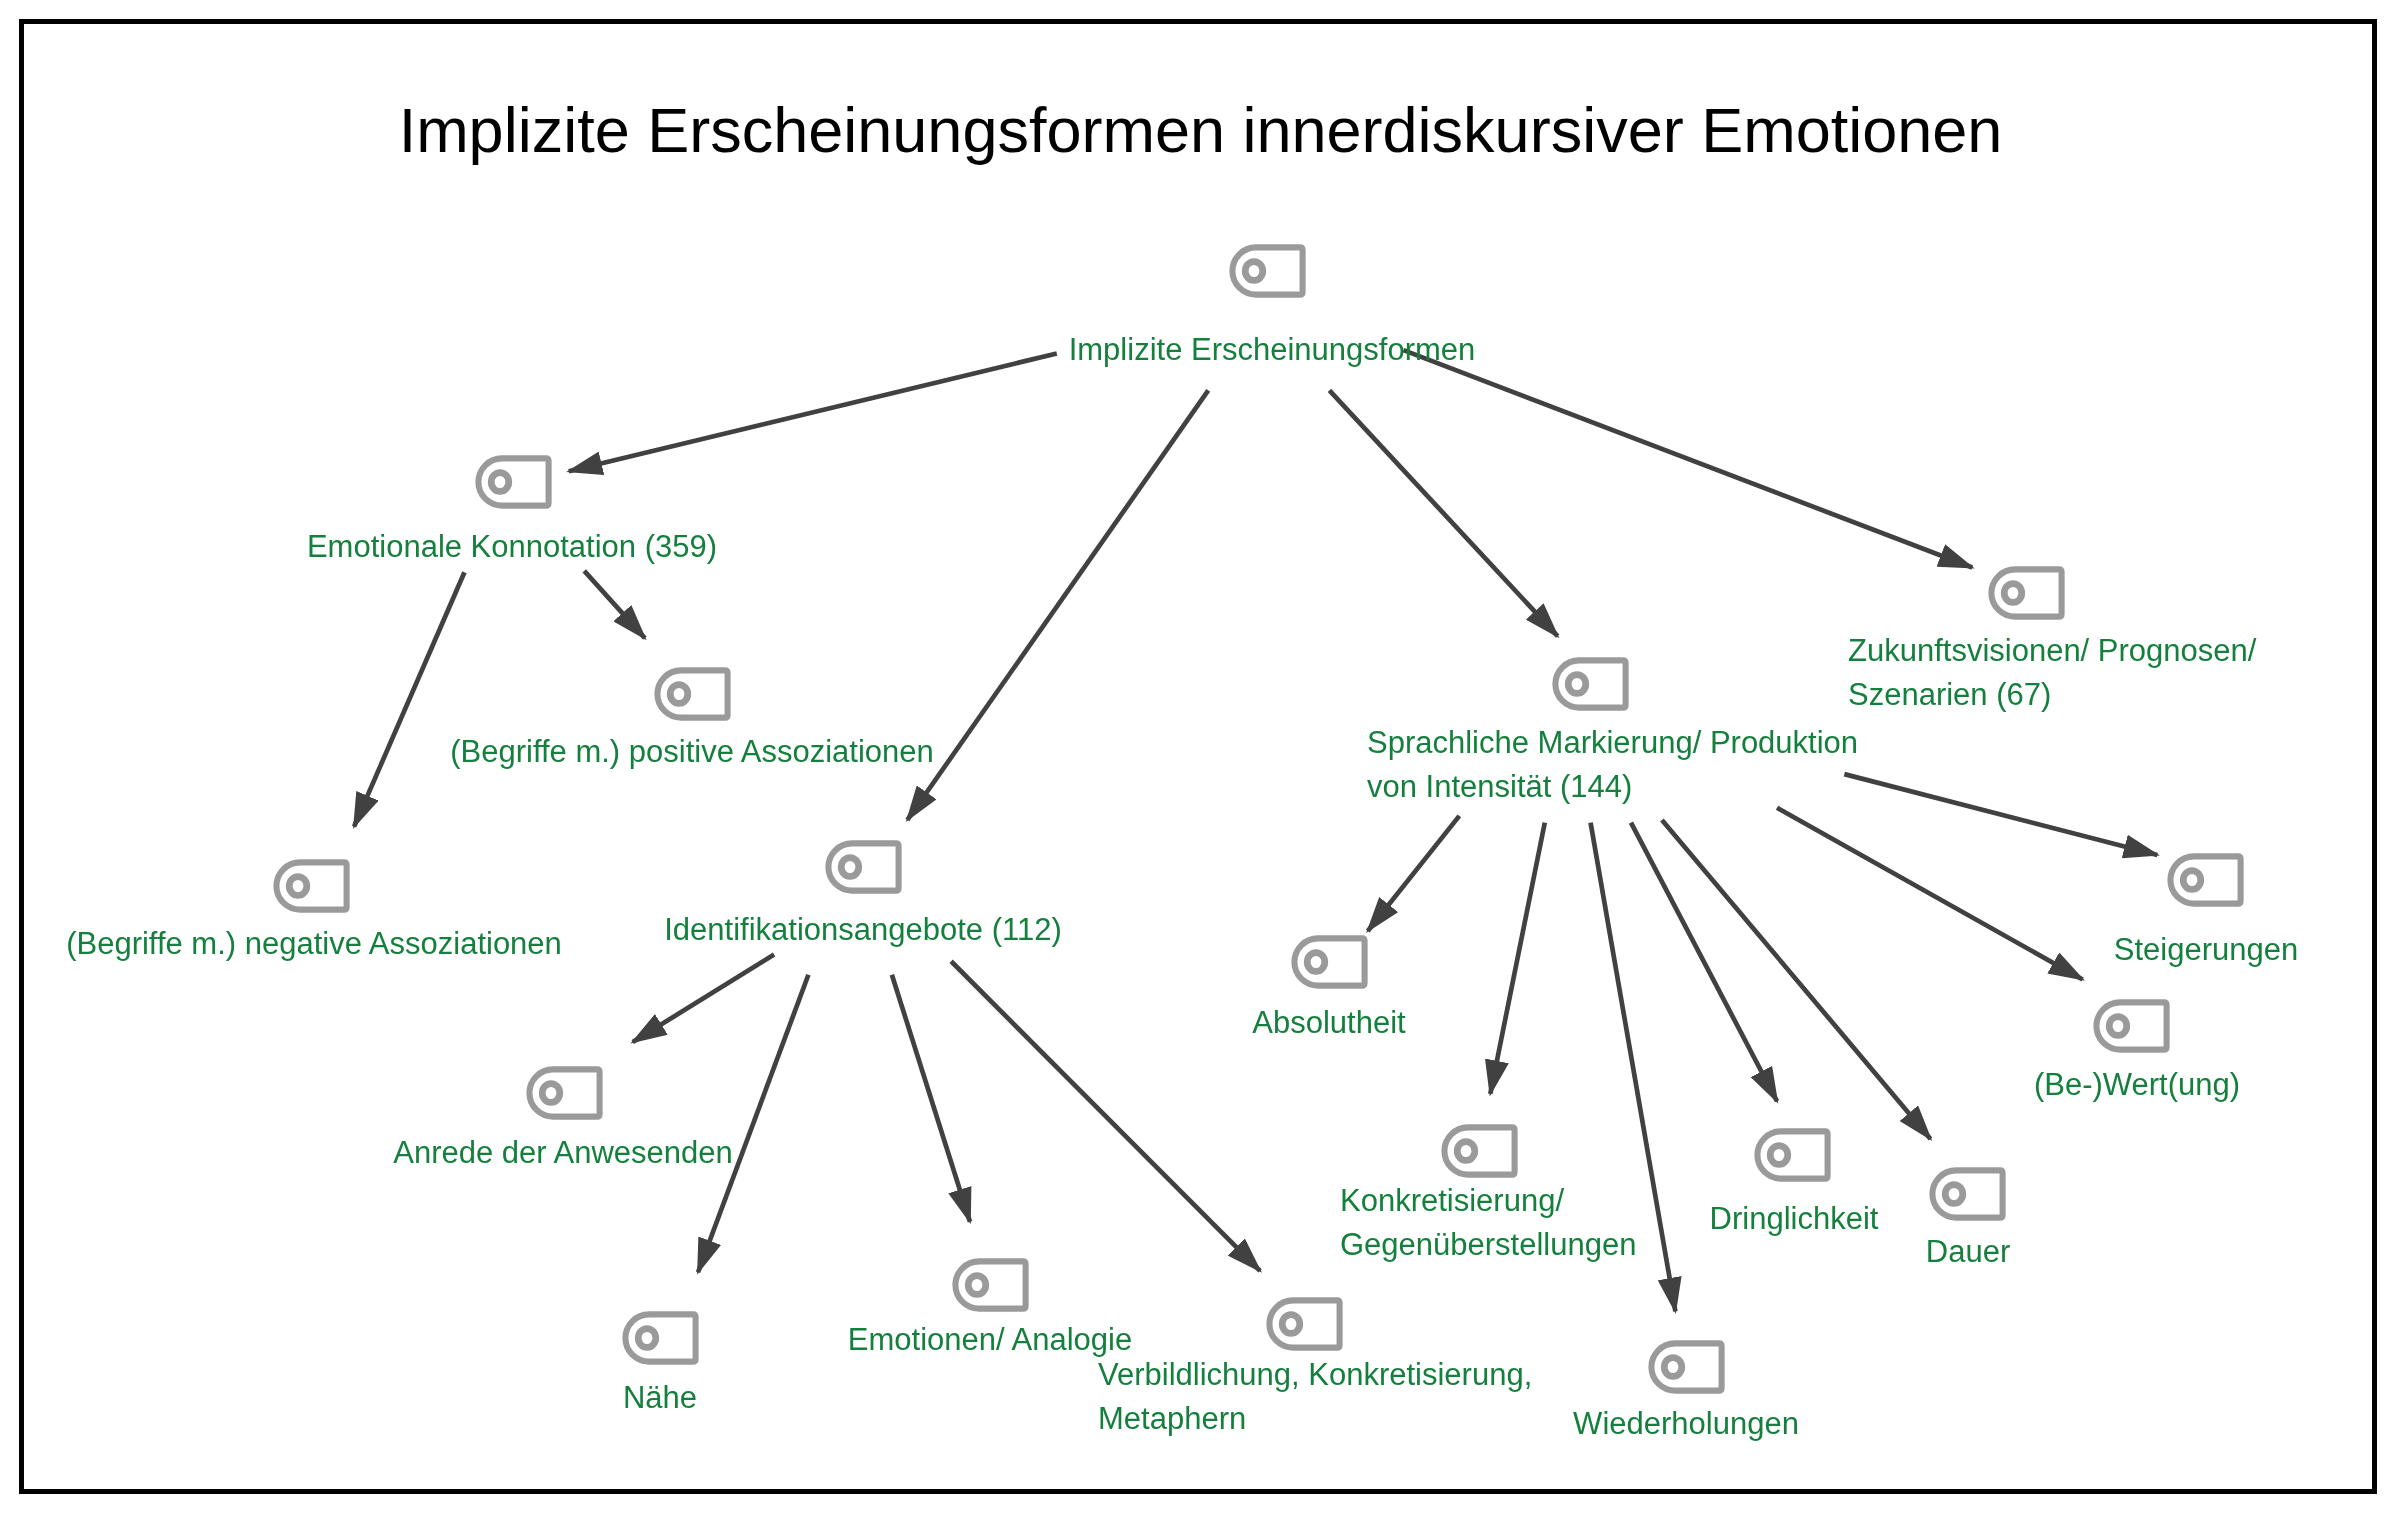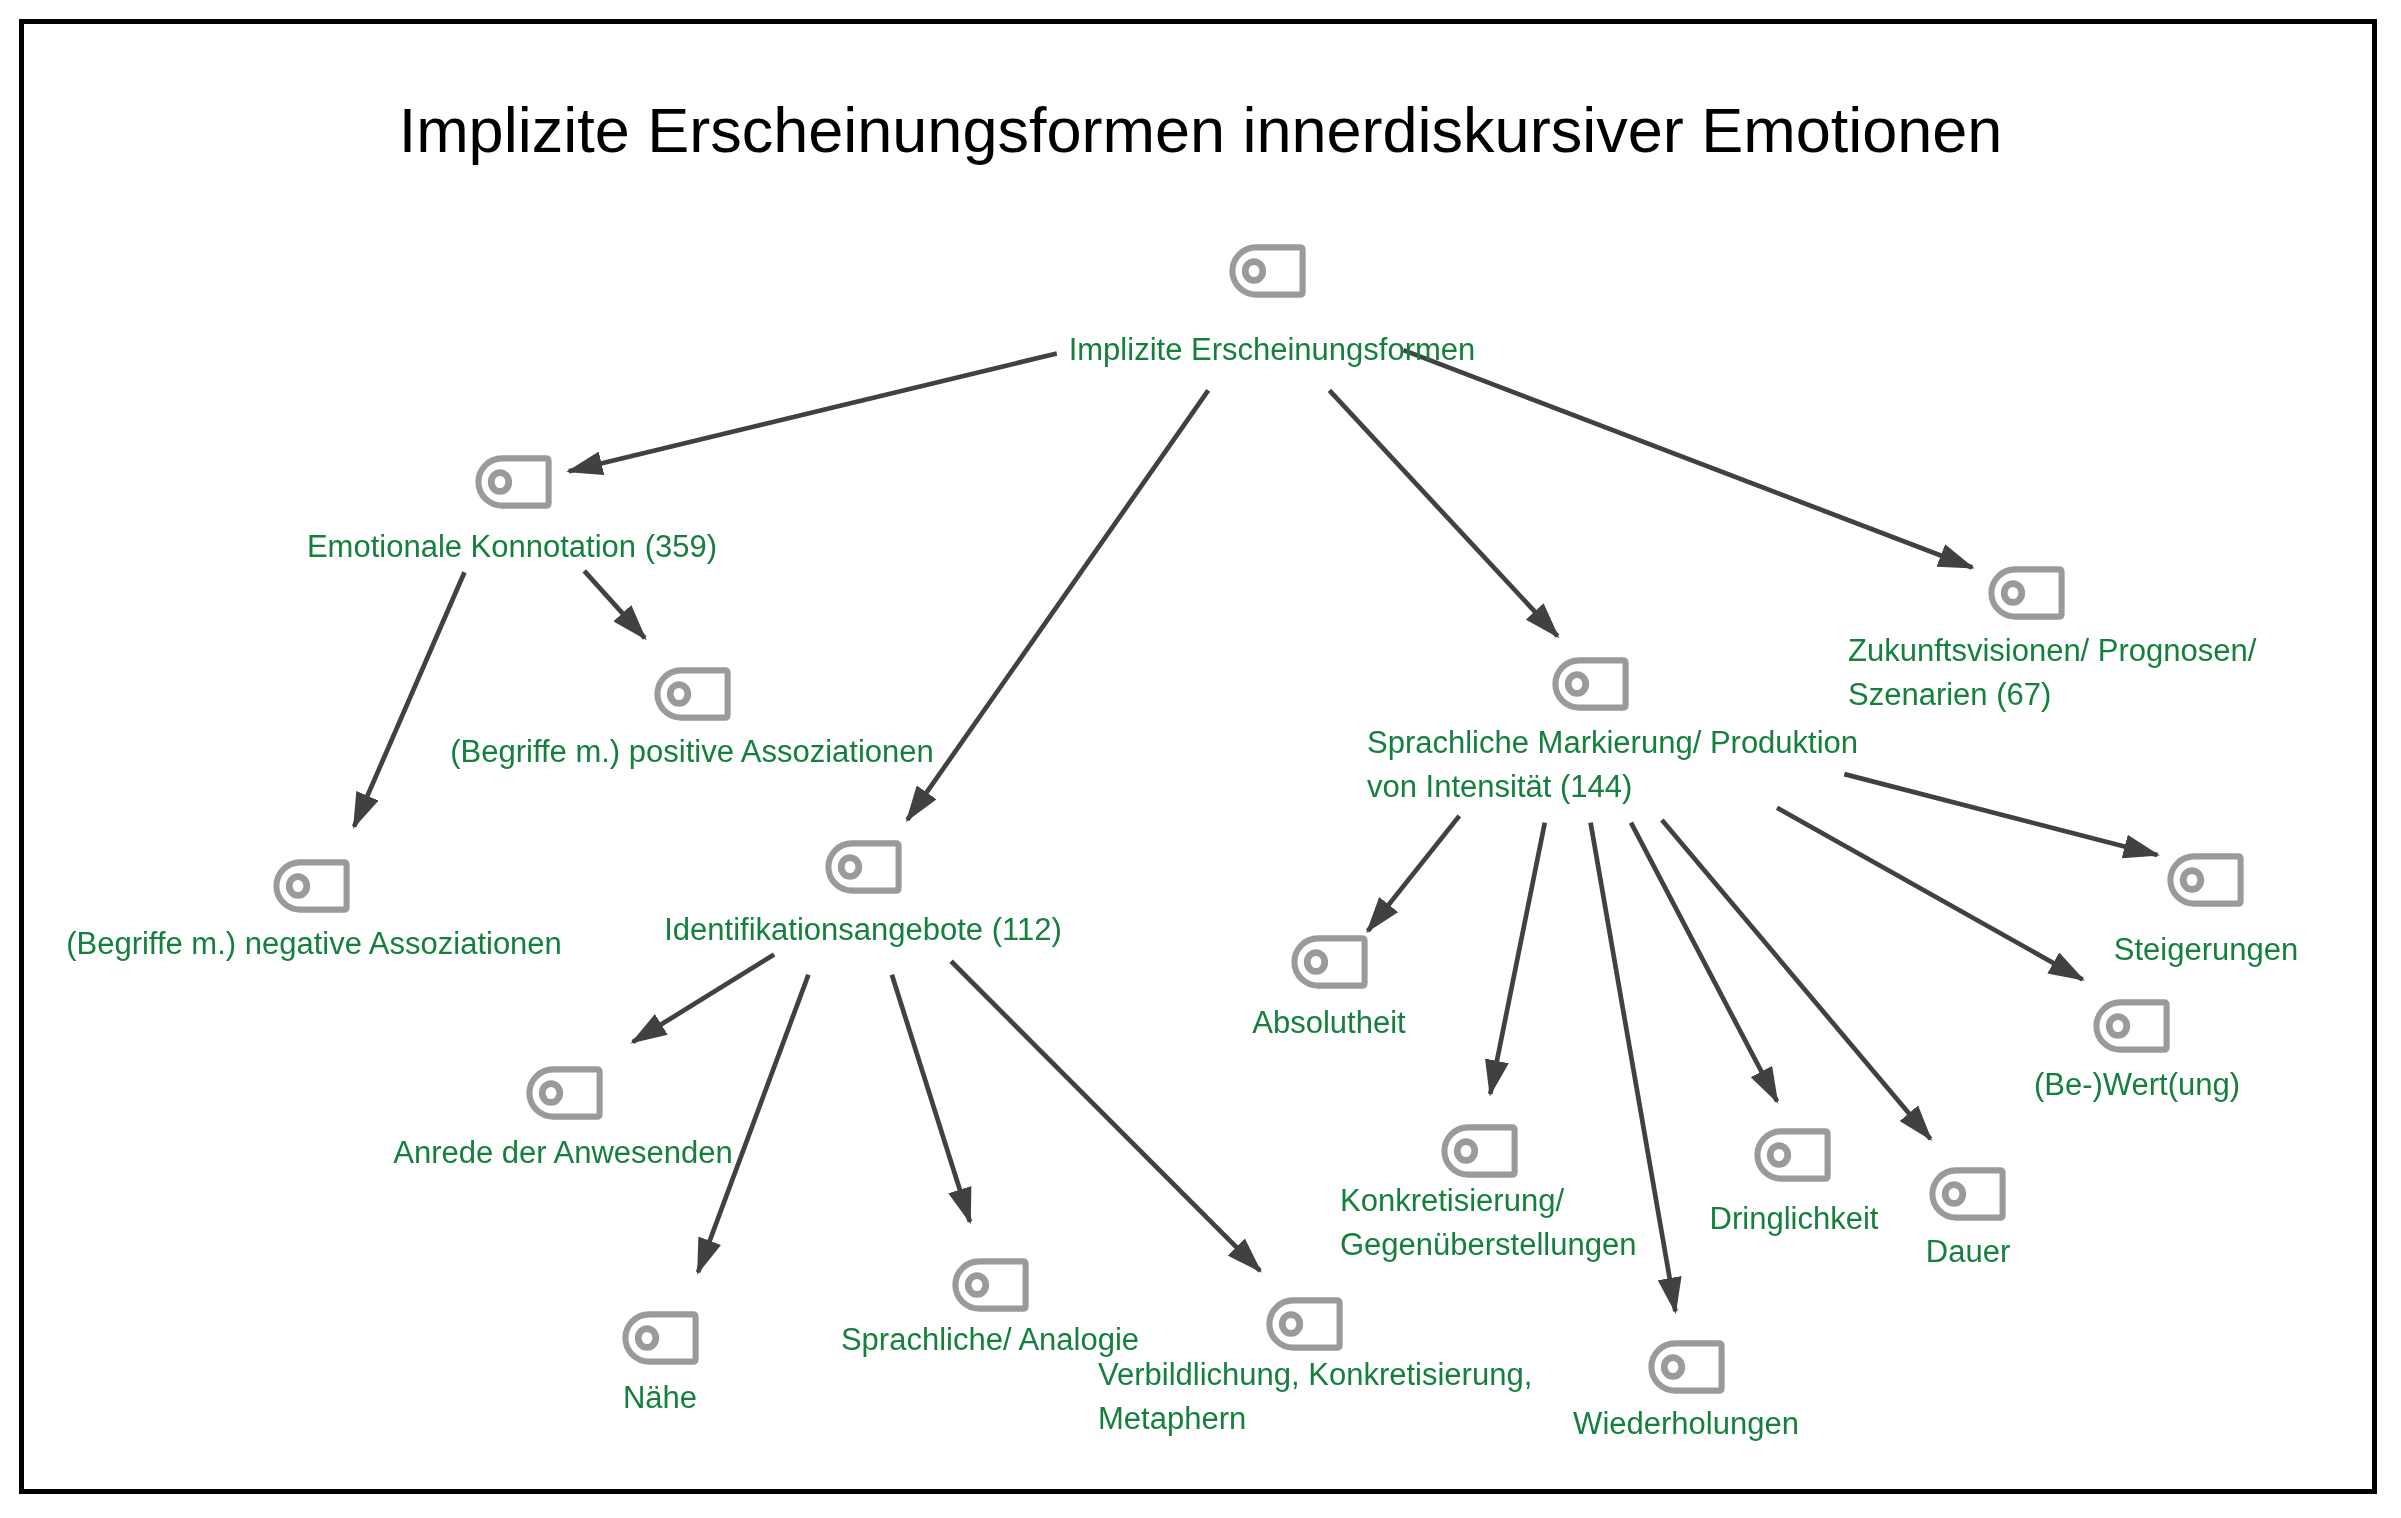--- a/index.html
+++ b/index.html
@@ -144,21 +144,21 @@
         <div class="node-label center" style="left: 660px; top: 1398px;">
           <div>Nähe</div>
         </div>
       </div>
       <div class="map-node">
         <svg class="code-icon" viewBox="0 0 114 80" style="left: 952px; top: 1258px;">
           <path d="M 40 5 H 105 Q 109 5 109 9 V 71 Q 109 75 105 75 H 40 A 35 35 0 0 1 40 5 Z" fill="none" stroke="#9a9a9a" stroke-width="9"></path>
           <ellipse cx="37" cy="40" rx="13" ry="14" fill="none" stroke="#9a9a9a" stroke-width="10"></ellipse>
         </svg>
         <div class="node-label center" style="left: 990px; top: 1340px;">
-          <div>Sprachliche/ Analogie</div>
+          <div>Emotionen/ Analogie</div>
         </div>
       </div>
       <div class="map-node">
         <svg class="code-icon" viewBox="0 0 114 80" style="left: 1266px; top: 1297px;">
           <path d="M 40 5 H 105 Q 109 5 109 9 V 71 Q 109 75 105 75 H 40 A 35 35 0 0 1 40 5 Z" fill="none" stroke="#9a9a9a" stroke-width="9"></path>
           <ellipse cx="37" cy="40" rx="13" ry="14" fill="none" stroke="#9a9a9a" stroke-width="10"></ellipse>
         </svg>
         <div class="node-label left" style="left: 1098px; top: 1397px;">
           <div>Verbildlichung, Konkretisierung,</div>
           <div>Metaphern</div>

